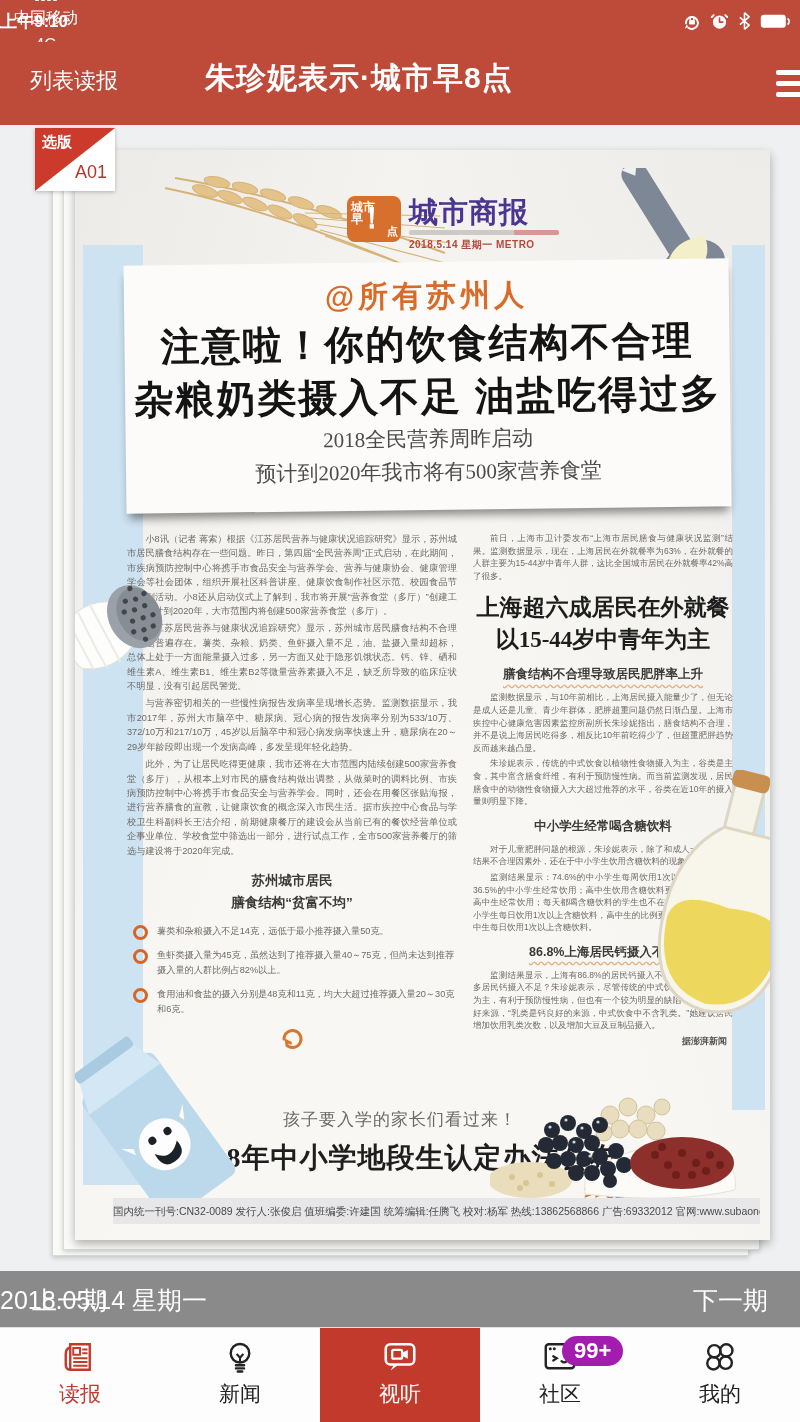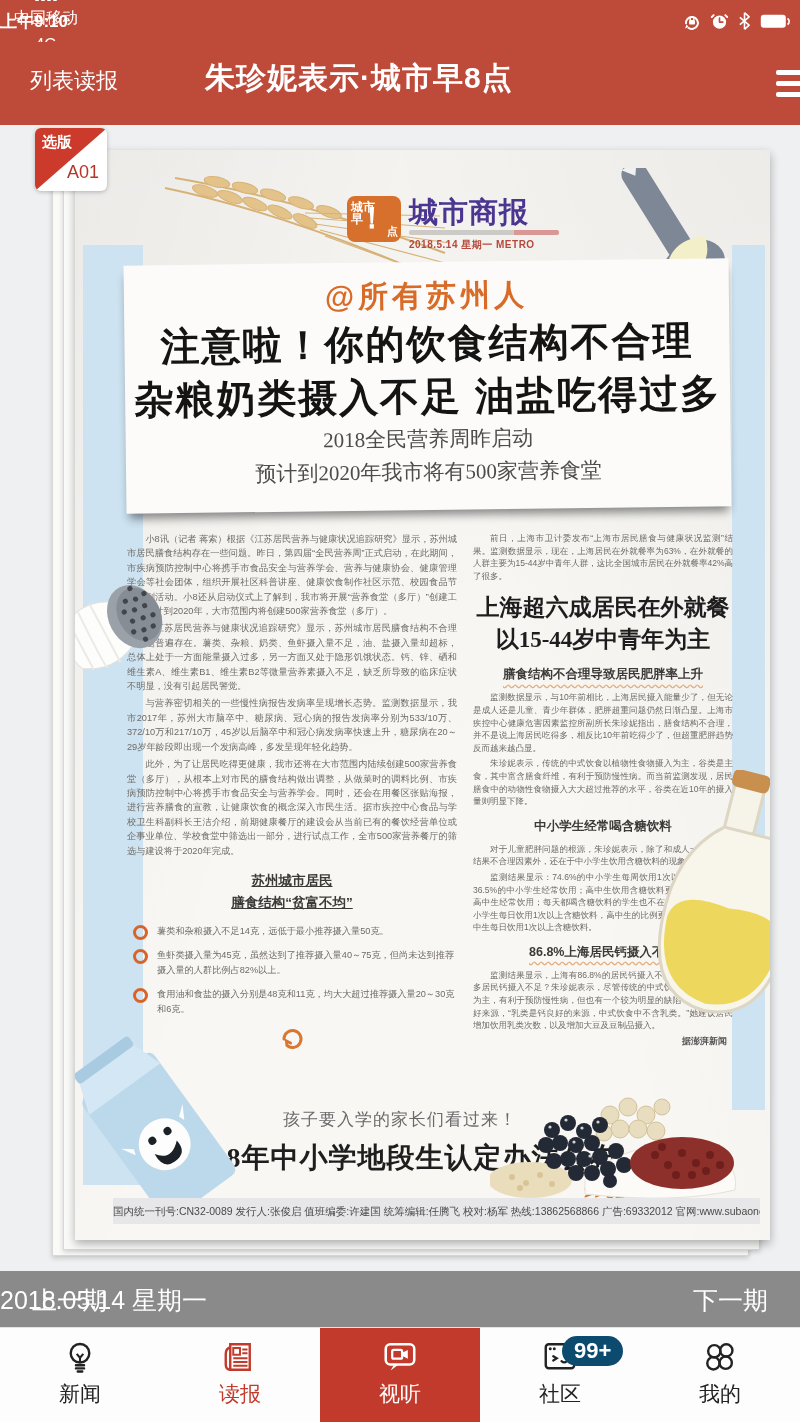--- a/index.html
+++ b/index.html
@@ -49,59 +49,59 @@
   .tagline{margin-top:14px;font-size:30px;font-weight:900;color:#D96B28;letter-spacing:4px;}
   .hl{font-size:39px;font-weight:900;color:#141414;letter-spacing:2px;line-height:53px;}
   .sub{font-family:"Liberation Serif",serif;font-size:21px;color:#4c4c4c;line-height:33px;}
   .sub:first-of-type{margin-top:8px;}
   
   .cols{position:absolute;left:52px;top:382px;width:606px;height:578px;display:flex;gap:16px;}
   .col-l{width:330px;overflow:hidden;}
   .col-r{flex:1;overflow:hidden;}
   .col-l p{margin:0 0 3px;font-size:9.2px;line-height:14.4px;color:#6F6A66;text-indent:2em;text-align:justify;}
   .col-r p{margin:0 0 3px;font-size:8.5px;line-height:12.6px;color:#6F6A66;text-indent:2em;text-align:justify;}
-  .sec-title{margin-top:12px;text-align:center;font-size:13.5px;font-weight:bold;color:#3C3A38;line-height:22px;text-decoration:underline;}
+  .sec-title{margin-top:12px;text-align:center;font-size:13.5px;font-weight:bold;color:#3C3A38;line-height:22px;}
   .bullets{margin-top:10px;}
   .bullet{position:relative;padding-left:30px;margin-bottom:10px;font-size:9.2px;line-height:14.4px;color:#6F6A66;}
   .bullet .ring{position:absolute;left:6px;top:1px;width:9px;height:9px;border:3.5px solid #D9642A;border-radius:50%;}
   .swirl{text-align:center;margin-top:4px;}
   .rc-head{font-family:"Liberation Serif",serif;font-weight:900;font-size:23px;line-height:32px;
     color:#1d1d1d;text-align:center;margin:10px 0 6px;}
   .rc-sub{text-align:center;font-size:12.5px;font-weight:bold;color:#3C3A38;margin:10px 0 8px;
     text-decoration:underline wavy #E2AF80;text-underline-offset:5px;}
   .byline{text-align:right;font-size:9px;font-weight:bold;color:#555;margin-top:2px;padding-right:6px;}
   
   .teaser{position:absolute;left:45px;top:958px;width:560px;text-align:center;}
   .tz-kicker{font-size:17px;color:#6b6b6b;letter-spacing:1px;}
   .tz-head{font-family:"Liberation Serif",serif;font-weight:900;font-size:28px;color:#1e1e1e;margin-top:8px;letter-spacing:1px;}
   .tz-page{text-align:right;font-size:18px;font-weight:bold;color:#D9762F;margin-top:6px;padding-right:55px;}
   
   .pfooter{position:absolute;left:38px;right:10px;bottom:16px;height:26px;background:#E7E7E9;
     font-size:10.5px;color:#4a4a4a;text-align:center;line-height:26px;white-space:nowrap;overflow:hidden;}
   
   .deco{position:absolute;}
   
-  .badge{position:absolute;left:35px;top:3px;width:72px;height:63px;background:#fff;border-radius:6px;
+  .badge{position:absolute;left:35px;top:3px;width:80px;height:63px;background:#fff;border-radius:0;
     box-shadow:0 1px 4px rgba(0,0,0,.25);overflow:hidden;}
   .badge::before{content:"";position:absolute;inset:0;background:#CB3A2A;clip-path:polygon(0 0,100% 0,0 100%);}
   .badge .bz1{position:absolute;left:7px;top:5px;color:#fff;font-size:15px;font-weight:bold;z-index:1;}
   .badge .bz2{position:absolute;right:8px;bottom:8px;color:#B5362B;font-size:18px;z-index:1;}
   
   .issue-bar{position:absolute;left:0;top:1271px;width:800px;height:56px;background:#8A8A8A;color:#fff;}
   .ib-prev{position:absolute;left:32px;top:13px;font-size:25px;}
   .ib-date{position:absolute;left:0;right:0;top:13px;text-align:left;font-size:25px;}
   .ib-next{position:absolute;right:32px;top:13px;font-size:25px;}
   
   .tab-bar{position:absolute;left:0;top:1327px;width:800px;height:95px;background:#FDFDFD;
     border-top:1px solid #E2E2E2;display:flex;}
   .tab{flex:1;display:flex;flex-direction:column;align-items:center;justify-content:flex-start;padding-top:11px;color:#222;}
   .tab .tab-label{font-size:21px;margin-top:5px;}
   .tab-red{color:#C23A2B;}
   .tab-block{background:#C23A2B;color:#fff;}
-  .badge99{position:absolute;left:562px;top:1336px;background:#0c4a6e;color:#fff;font-size:22px;
+  .badge99{position:absolute;left:562px;top:1336px;background:#a21caf;color:#fff;font-size:22px;
     font-weight:bold;padding:2px 12px;border-radius:18px;z-index:3;}
 </style>
 </head>
 <body>
 
 <div class="screen">
 
   <div class="status-bar">
     <div class="sb-left">
       <span class="sig">
@@ -373,36 +373,36 @@
     </div>
   </div>
 
   <div class="issue-bar">
     <span class="ib-prev">上一期</span>
     <span class="ib-date">2018.05.14 星期一</span>
     <span class="ib-next">下一期</span>
   </div>
 
   <div class="tab-bar">
-    <div class="tab">
-      <svg width="36" height="36" viewBox="0 0 24 24">
-        <circle cx="12" cy="9.5" r="6.2" fill="none" stroke="#222" stroke-width="1.6"></circle>
-        <path d="M12 12.5 v3 M12 12.5 l-2.2 -2.6 M12 12.5 l2.2 -2.6" fill="none" stroke="#222" stroke-width="1.4"></path>
-        <path d="M9.3 17.5 h5.4 M9.3 19.6 h5.4 M10.5 21.7 h3" stroke="#222" stroke-width="1.6" stroke-linecap="round" fill="none"></path>
-      </svg>
-      <span class="tab-label">新闻</span>
-    </div>
     <div class="tab tab-red">
       <svg width="36" height="36" viewBox="0 0 24 24">
         <path d="M5.5 3.5 h13 v17 h-13 z" fill="none" stroke="#C23A2B" stroke-width="1.6"></path>
         <path d="M5.5 5.5 q-3 1 -3 4.5 v7 q0 3.5 3 3.5" fill="none" stroke="#C23A2B" stroke-width="1.6"></path>
         <rect x="7.5" y="6" width="4.5" height="4.5" fill="none" stroke="#C23A2B" stroke-width="1.3"></rect>
         <path d="M13.5 7 h3.5 M13.5 9.5 h3.5 M7.5 12.8 h9.5 M7.5 15.3 h9.5 M7.5 17.8 h9.5" stroke="#C23A2B" stroke-width="1.3" fill="none"></path>
       </svg>
       <span class="tab-label">读报</span>
+    </div>
+    <div class="tab">
+      <svg width="36" height="36" viewBox="0 0 24 24">
+        <circle cx="12" cy="9.5" r="6.2" fill="none" stroke="#222" stroke-width="1.6"></circle>
+        <path d="M12 12.5 v3 M12 12.5 l-2.2 -2.6 M12 12.5 l2.2 -2.6" fill="none" stroke="#222" stroke-width="1.4"></path>
+        <path d="M9.3 17.5 h5.4 M9.3 19.6 h5.4 M10.5 21.7 h3" stroke="#222" stroke-width="1.6" stroke-linecap="round" fill="none"></path>
+      </svg>
+      <span class="tab-label">新闻</span>
     </div>
     <div class="tab tab-block">
       <svg width="36" height="36" viewBox="0 0 24 24">
         <rect x="2.5" y="3.5" width="19" height="13.5" rx="3" fill="none" stroke="#fff" stroke-width="1.7"></rect>
         <path d="M8 17 l-2.2 4 l5.2 -4" fill="#fff"></path>
         <rect x="6.8" y="7.3" width="6.6" height="5.8" rx="1" fill="none" stroke="#fff" stroke-width="1.5"></rect>
         <path d="M13.4 9.2 l3.8 -1.9 v5.8 l-3.8 -1.9" fill="#fff"></path>
       </svg>
       <span class="tab-label">视听</span>
     </div>

